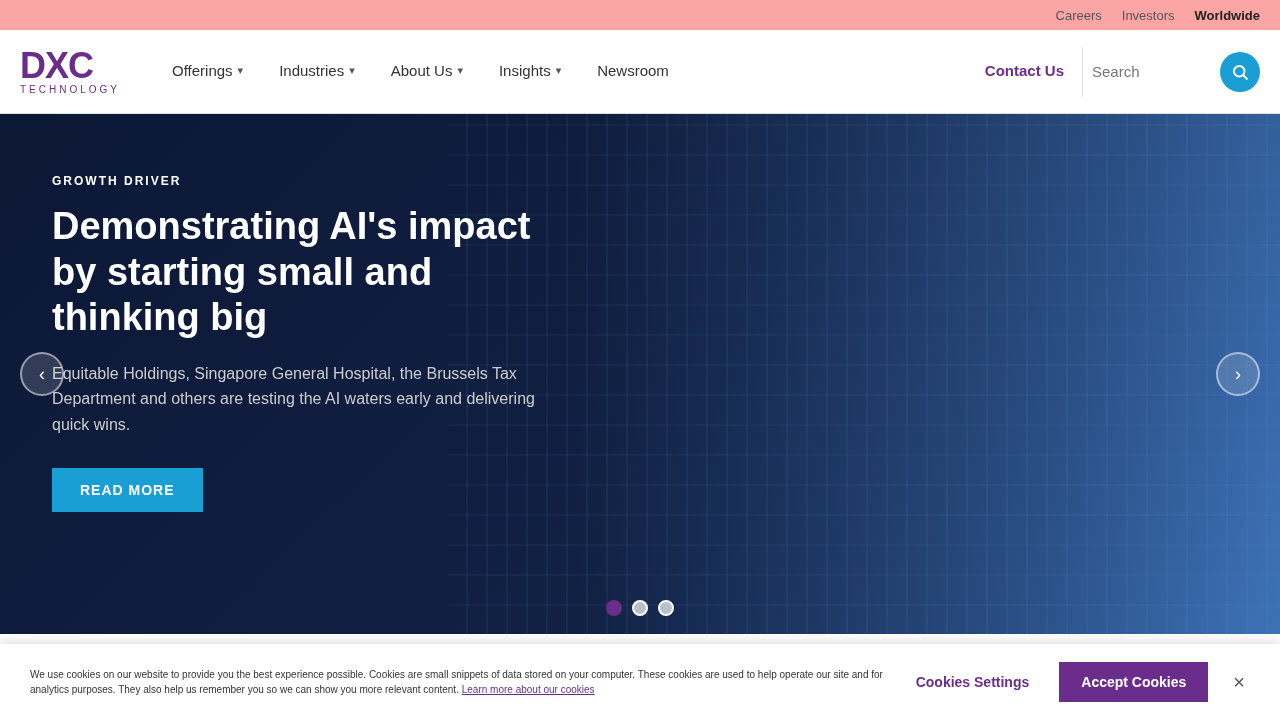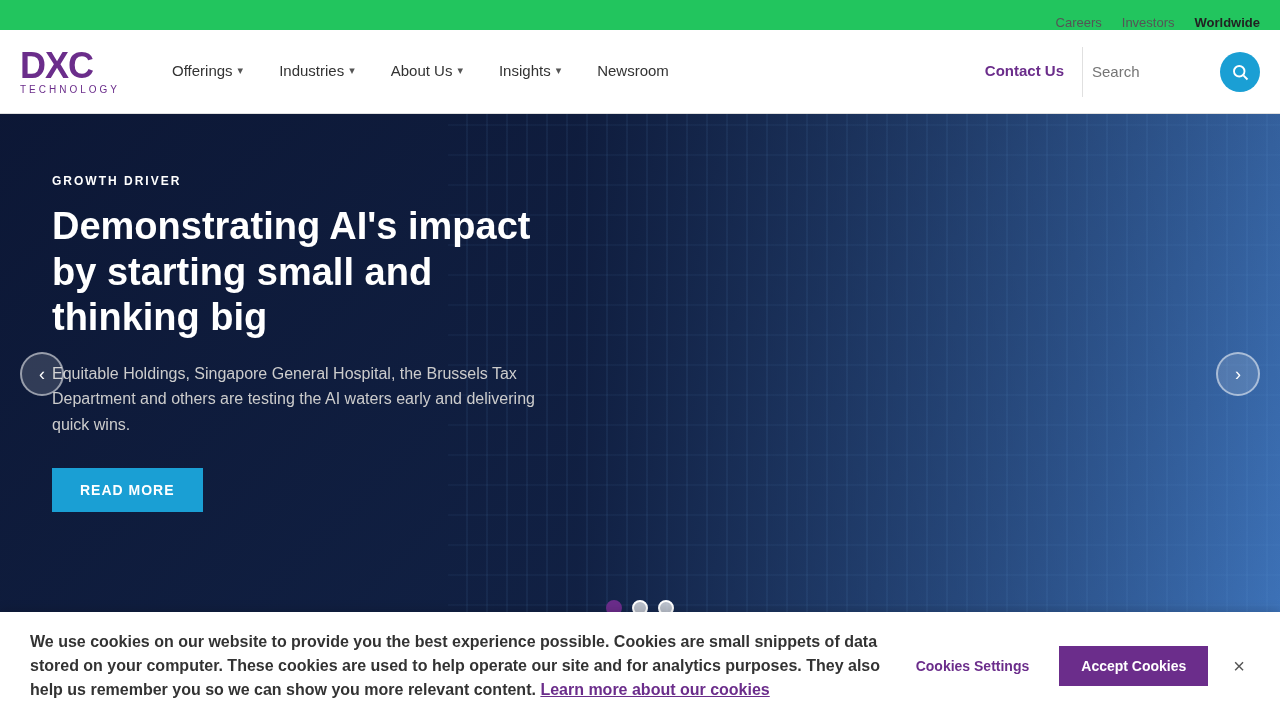--- a/index.html
+++ b/index.html
@@ -1,23 +1,23 @@
 <!DOCTYPE html>
 <html><head>
   <meta charset="utf-8">
   <style>
     * { margin: 0; padding: 0; box-sizing: border-box; }
     body { font-family: Arial, sans-serif; width: 1280px; height: 720px; overflow: hidden; position: relative; }
 
     
     .top-bar {
-      background: #22c55e;
+      background: #fca5a5;
       height: 30px;
       display: flex;
-      align-items: flex-end;
+      align-items: center;
       justify-content: flex-end;
       padding: 0 20px;
       gap: 20px;
     }
     .top-bar a {
       font-size: 13px;
       color: #555;
       text-decoration: none;
     }
     .top-bar a:last-child {
@@ -252,24 +252,23 @@
       background: #fff;
       padding: 18px 30px;
       display: flex;
       align-items: center;
       gap: 20px;
       box-shadow: 0 -2px 10px rgba(0,0,0,0.15);
       z-index: 100;
     }
     .cookie-text {
       flex: 1;
-      font-size: 16px;
+      font-size: 10px;
       color: #333;
       line-height: 1.5;
-      font-weight: bold;
     }
     .cookie-text a {
       color: #6b2d8b;
       text-decoration: underline;
     }
     .cookie-settings-btn {
       background: #fff;
       border: none;
       color: #6b2d8b;
       font-size: 14px;

